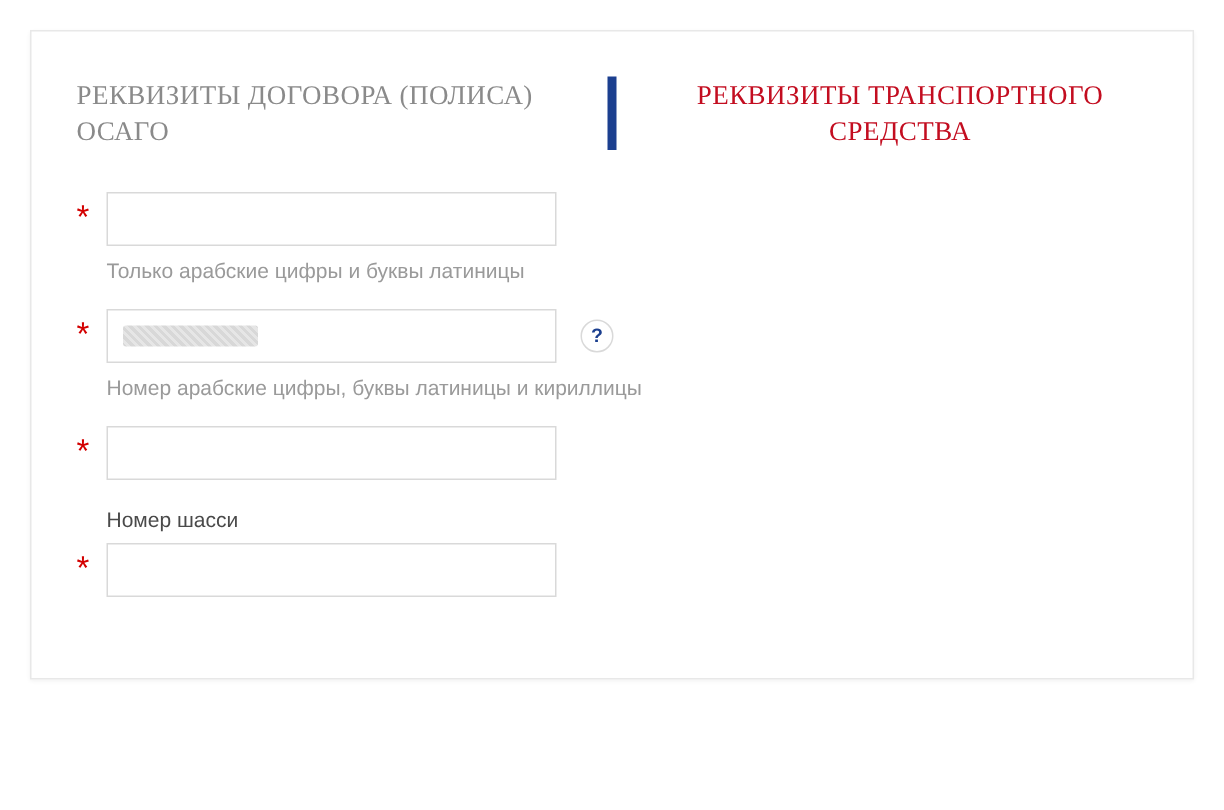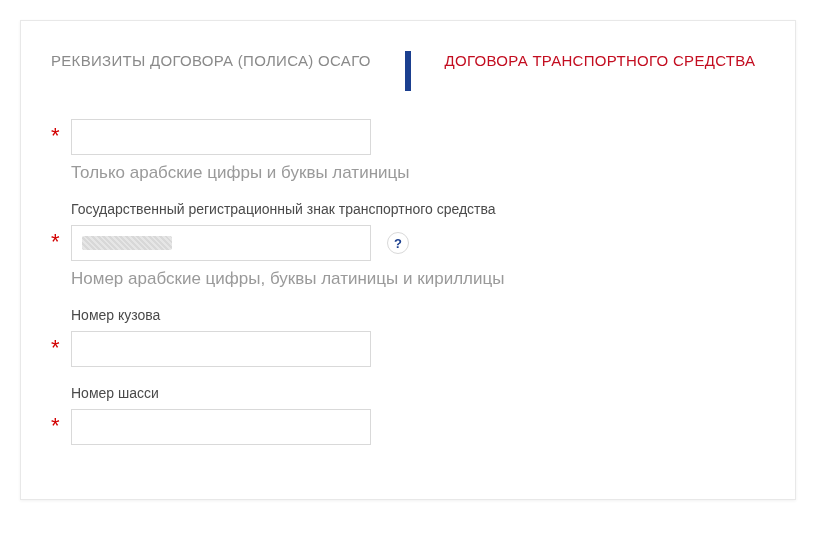--- a/index.html
+++ b/index.html
@@ -16,26 +16,27 @@
     box-shadow: 0 1px 3px rgba(0,0,0,0.06);
     padding: 30px 30px 36px 30px;
   }
   .tabs {
     display: flex;
     align-items: flex-start;
     margin-bottom: 28px;
   }
   .tab {
     flex: 1;
-    font-size: 15px;
+    font-size: 18px;
     font-weight: 400;
     letter-spacing: 0.3px;
     line-height: 1.35;
     text-align: left;
     cursor: pointer;
+    font-family: Liberation Serif, serif;
   }
   .tab-left {
     color: #8a8a8a;
     padding-right: 18px;
   }
   .tab-right {
     color: #c30d20;
     text-align: center;
     padding-left: 18px;
     font-weight: 400;
@@ -106,61 +107,59 @@
     display: flex;
     align-items: center;
     justify-content: center;
     font-size: 13px;
     font-weight: bold;
     color: #1b3f8f;
     cursor: pointer;
     background: #ffffff;
   }
   .hint {
-    font-size: 17px;
+    font-size: 14px;
     color: #9a9a9a;
     margin-top: 8px;
     padding-left: 0;
   }
 </style>
 </head>
 <body>
 
 <div class="card">
 
   <div class="tabs">
     <div class="tab tab-left">РЕКВИЗИТЫ ДОГОВОРА (ПОЛИСА) ОСАГО</div>
     <div class="divider"></div>
-    <div class="tab tab-right">ДОГОВОРА ТРАНСПОРТНОГО СРЕДСТВА</div>
+    <div class="tab tab-right">РЕКВИЗИТЫ ТРАНСПОРТНОГО СРЕДСТВА</div>
   </div>
 
   <div class="form">
 
     <div class="field">
       <div class="input-row">
         <span class="req">*</span>
         <input class="text-input" type="text" value="" style="">
       </div>
       <div class="hint">Только арабские цифры и буквы латиницы</div>
     </div>
 
     <div class="field">
-      <label class="field-label">Государственный регистрационный знак транспортного средства</label>
       <div class="input-row">
         <span class="req">*</span>
         <div class="masked">
           <div class="masked-blob"></div>
         </div>
         <div class="help-icon">?</div>
       </div>
       <div class="hint">Номер арабские цифры, буквы латиницы и кириллицы</div>
     </div>
 
     <div class="field">
-      <label class="field-label">Номер кузова</label>
       <div class="input-row">
         <span class="req">*</span>
         <input class="text-input" type="text" value="" style="">
       </div>
     </div>
 
     <div class="field">
       <label class="field-label">Номер шасси</label>
       <div class="input-row">
         <span class="req">*</span>

